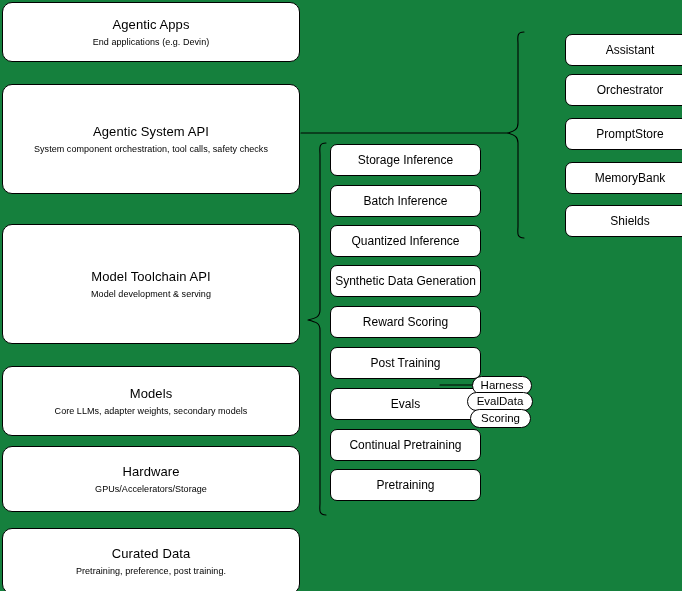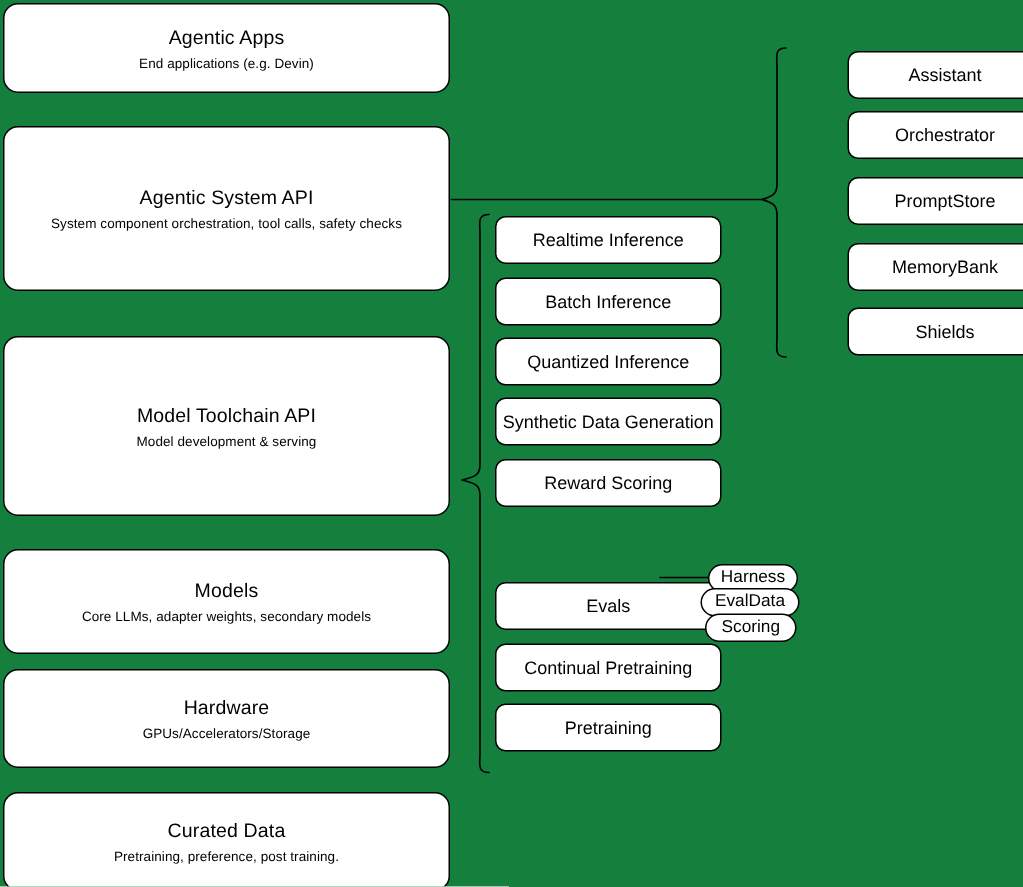--- a/index.html
+++ b/index.html
@@ -168,34 +168,37 @@
     <span>PromptStore</span>
   </div>
   <div class="node leaf right-leaf" style="top:162px;">
     <span>MemoryBank</span>
   </div>
   <div class="node leaf right-leaf" style="top:205px;">
     <span>Shields</span>
   </div>
 
   <div class="node leaf mid-leaf" style="top:144px;">
-    <span>Realtime Inference</span>
+    <span>Storage Inference</span>
   </div>
   <div class="node leaf mid-leaf" style="top:185px;">
     <span>Batch Inference</span>
   </div>
   <div class="node leaf mid-leaf" style="top:225px;">
     <span>Quantized Inference</span>
   </div>
   <div class="node leaf mid-leaf" style="top:265px;">
     <span>Synthetic Data Generation</span>
   </div>
   <div class="node leaf mid-leaf" style="top:306px;">
     <span>Reward Scoring</span>
   </div>
+  <div class="node leaf mid-leaf" style="top:347px;">
+    <span>Post Training</span>
+  </div>
   <div class="node leaf mid-leaf" style="top:388px;">
     <span>Evals</span>
   </div>
   <div class="node leaf mid-leaf" style="top:429px;">
     <span>Continual Pretraining</span>
   </div>
   <div class="node leaf mid-leaf" style="top:469px;">
     <span>Pretraining</span>
   </div>
 

